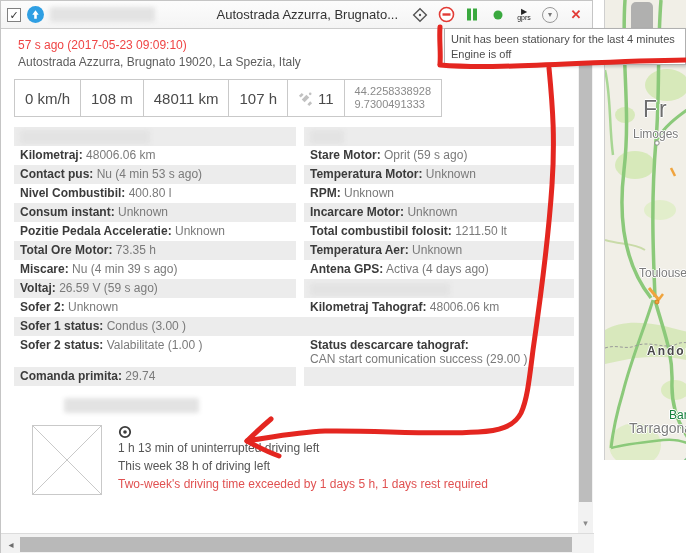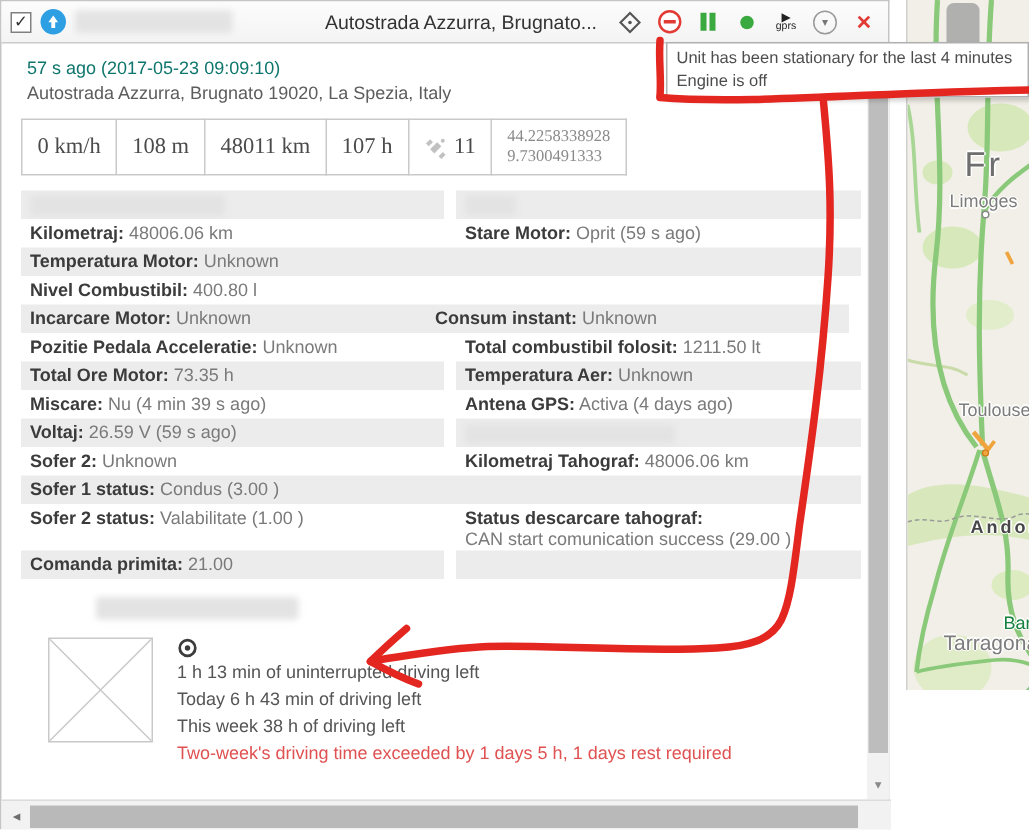--- a/index.html
+++ b/index.html
@@ -30,24 +30,24 @@
   .gprs .tri { font-size:8px; color:#222; }
   .gprs .txt { font-size:7px; color:#222; }
   .xico { color:#e23b36; font-weight:bold; font-size:13px; }
   .drop-circle { width:16px; height:16px; border:1px solid #999; border-radius:50%;
                  color:#777; font-size:8px; display:flex; align-items:center;
                  justify-content:center; }
 
   .content { position:absolute; left:1px; top:29px; width:576px; height:503px;
              background:#fff; overflow:hidden; }
 
-  .timeline { margin:8px 0 0 16px; font-size:12px; color:#0f766e; }
+  .timeline { margin:8px 0 0 16px; font-size:12px; color:#ef4444; }
   .addrline { margin:3px 0 0 16px; font-size:12px; color:#5d5d5d; }
 
-  .stats { display:flex; margin:10px 0 0 12px;font-family:Liberation Serif, serif; }
+  .stats { display:flex; margin:10px 0 0 12px; }
   .sbox { border:1px solid #c9c9c9; border-left:none; height:38px;
           display:flex; align-items:center; justify-content:center;
           font-size:15px; color:#4a4a4a; padding:0 10px; }
   .sbox:first-child { border-left:1px solid #c9c9c9; }
   .sbox .coords { font-size:11px; color:#8a8a8a; line-height:13px; text-align:left; }
   .sat-ico { margin-right:5px; opacity:.55; }
 
   
   .ptable { margin:10px 0 0 12px; width:560px; font-size:12px; }
   .prow { display:flex; }
@@ -191,28 +191,30 @@
           </div>
         <div class="pcell r">
             <div class="blurbox tbl-blur-r"></div>
           </div>
       </div>
       <div class="prow">
         <div class="pcell l"><b>Kilometraj:</b> <span>48006.06 km</span></div>
         <div class="pcell r"><b>Stare Motor:</b> <span>Oprit (59 s ago)</span></div>
       </div>
       <div class="prow stripe">
+        <div class="pcell l"><b>Contact pus:</b> <span>Nu (4 min 53 s ago)</span></div>
         <div class="pcell r"><b>Temperatura Motor:</b> <span>Unknown</span></div>
       </div>
       <div class="prow">
         <div class="pcell l"><b>Nivel Combustibil:</b> <span>400.80 l</span></div>
-      </div>
-      <div class="prow stripe">
+        <div class="pcell r"><b>RPM:</b> <span>Unknown</span></div>
+      </div>
+      <div class="prow stripe">
+        <div class="pcell l"><b>Consum instant:</b> <span>Unknown</span></div>
         <div class="pcell r"><b>Incarcare Motor:</b> <span>Unknown</span></div>
-        <div class="pcell l"><b>Consum instant:</b> <span>Unknown</span></div>
       </div>
       <div class="prow">
         <div class="pcell l"><b>Pozitie Pedala Acceleratie:</b> <span>Unknown</span></div>
         <div class="pcell r"><b>Total combustibil folosit:</b> <span>1211.50 lt</span></div>
       </div>
       <div class="prow stripe">
         <div class="pcell l"><b>Total Ore Motor:</b> <span>73.35 h</span></div>
         <div class="pcell r"><b>Temperatura Aer:</b> <span>Unknown</span></div>
       </div>
       <div class="prow">
@@ -230,21 +232,21 @@
         <div class="pcell r"><b>Kilometraj Tahograf:</b> <span>48006.06 km</span></div>
       </div>
       <div class="prow stripe">
         <div class="pcell r"><b>Sofer 1 status:</b> <span>Condus (3.00 )</span></div>
       </div>
       <div class="prow">
         <div class="pcell l"><b>Sofer 2 status:</b> <span>Valabilitate (1.00 )</span></div>
         <div class="pcell r stack"><b>Status descarcare tahograf:</b> <span>CAN start comunication success (29.00 )</span></div>
       </div>
       <div class="prow stripe">
-        <div class="pcell l"><b>Comanda primita:</b> <span>21.00</span></div>
+        <div class="pcell l"><b>Comanda primita:</b> <span>29.74</span></div>
         <div class="pcell r"><b></b> <span></span></div>
       </div>
     </div>
 
     <div class="blurbox drv-blur"></div>
 
     <div class="driver">
       <div class="photo">
         <svg width="68" height="68" viewBox="0 0 68 68">
           <line x1="0" y1="0" x2="68" y2="68" stroke="#c9c9c9" stroke-width="1"></line>
@@ -252,21 +254,20 @@
         </svg>
       </div>
       <div class="dtext">
         <div class="dline1">
           <svg width="14" height="14" viewBox="0 0 14 14">
             <circle cx="7" cy="7" r="5.2" fill="none" stroke="#3c3c3c" stroke-width="1.8"></circle>
             <circle cx="7" cy="7" r="1.8" fill="#3c3c3c"></circle>
           </svg>
         </div>
         <div>1 h 13 min of uninterrupted driving left</div>
-        <div>Today 6 h 43 min of driving left</div>
         <div>This week 38 h of driving left</div>
         <div class="warn">Two-week's driving time exceeded by 1 days 5 h, 1 days rest required</div>
       </div>
     </div>
   </div>
 
   <div class="vscroll">
     <div class="vthumb"></div>
     <div class="vdown">▾</div>
   </div>

